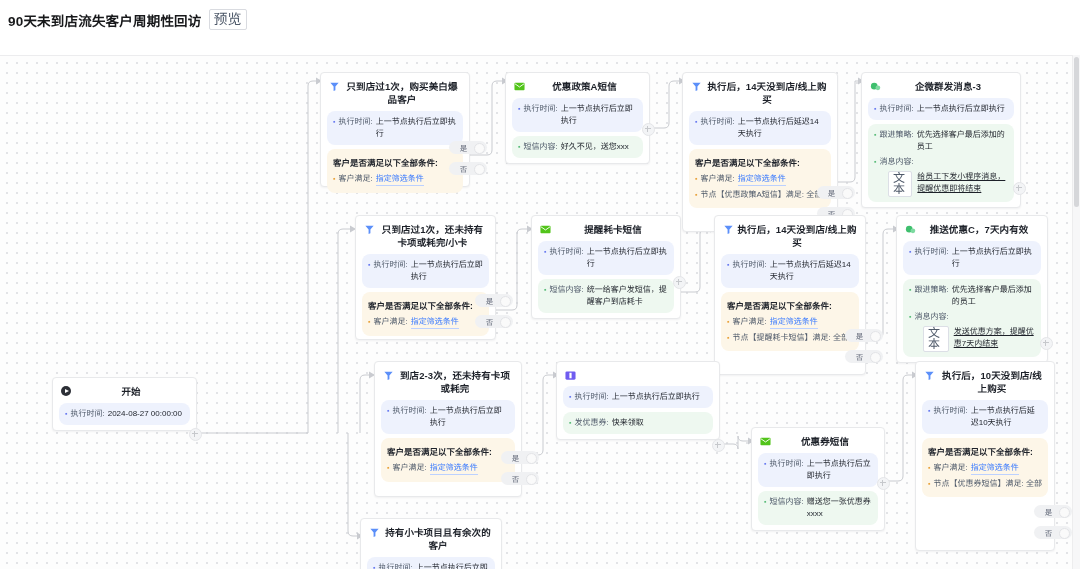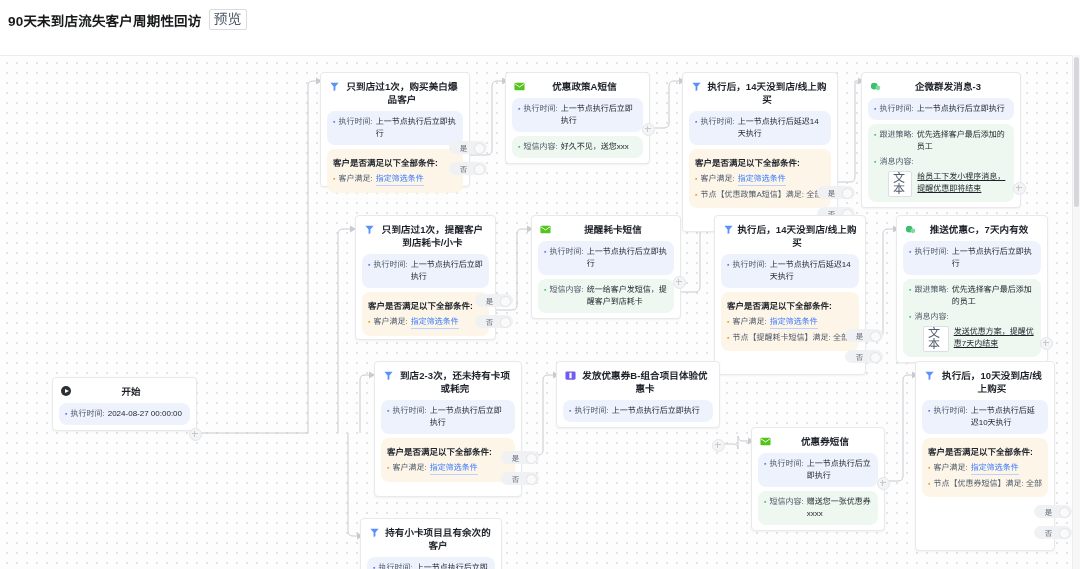--- a/index.html
+++ b/index.html
@@ -321,21 +321,21 @@
       </div>
     </div>
     <span class="handle" style="right:-6px;bottom:12px;"></span>
   </div>
 
   <div class="node" style="left:355px;top:160px;width:141px;height:125px;">
     <div class="node-head">
       <svg class="ico" viewBox="0 0 12 12">
           <path d="M1.5 2h9l-3.5 4v4l-2 1V6z" fill="#5b8ff9"></path>
         </svg>
-      <span class="node-title">只到店过1次，提醒客户到店耗卡/小卡</span>
+      <span class="node-title">只到店过1次，还未持有卡项或耗完/小卡</span>
     </div>
     <div class="band blue">
       <div class="row">
         <span class="dot b">▪</span>
         <span class="lbl">执行时间:</span>
         <span class="val">上一节点执行后立即执行</span>
       </div>
     </div>
     <div class="band amber amberbody">
       <div class="cond-title">客户是否满足以下全部条件:</div>
@@ -480,27 +480,33 @@
         <span class="knob"></span>
     </span>
   </div>
 
   <div class="node" style="left:556px;top:306px;width:164px;">
     <div class="node-head">
       <svg class="ico" viewBox="0 0 12 12">
           <rect x="0.5" y="1.5" width="11" height="9" rx="1.5" fill="#6f5cf0"></rect>
           <rect x="4.8" y="3" width="2.4" height="6" fill="#fff"></rect>
         </svg>
-      <span class="node-title">发放优惠券B-组合项目体验优惠卡</span>
-    </div>
-    <div class="band blue">
-      <div class="row">
-        <span class="dot b">▪</span>
-        <span class="lbl">执行时间:</span>
-        <span class="val">上一节点执行后立即执行</span>
+    </div>
+    <div class="band blue">
+      <div class="row">
+        <span class="dot b">▪</span>
+        <span class="lbl">执行时间:</span>
+        <span class="val">上一节点执行后立即执行</span>
+      </div>
+    </div>
+    <div class="band green">
+      <div class="row">
+        <span class="dot g">▪</span>
+        <span class="lbl">发优惠券:</span>
+        <span class="val">快来领取</span>
       </div>
     </div>
     <span class="handle" style="right:-6px;top:77px;"></span>
   </div>
 
   <div class="node" style="left:751px;top:372px;width:134px;">
     <div class="node-head">
       <svg class="ico" viewBox="0 0 12 12">
           <rect x="0.5" y="2" width="11" height="8" rx="1" fill="#52c41a"></rect>
           <path d="M1 3l5 3.5L11 3" stroke="#fff" stroke-width="1" fill="none"></path>

